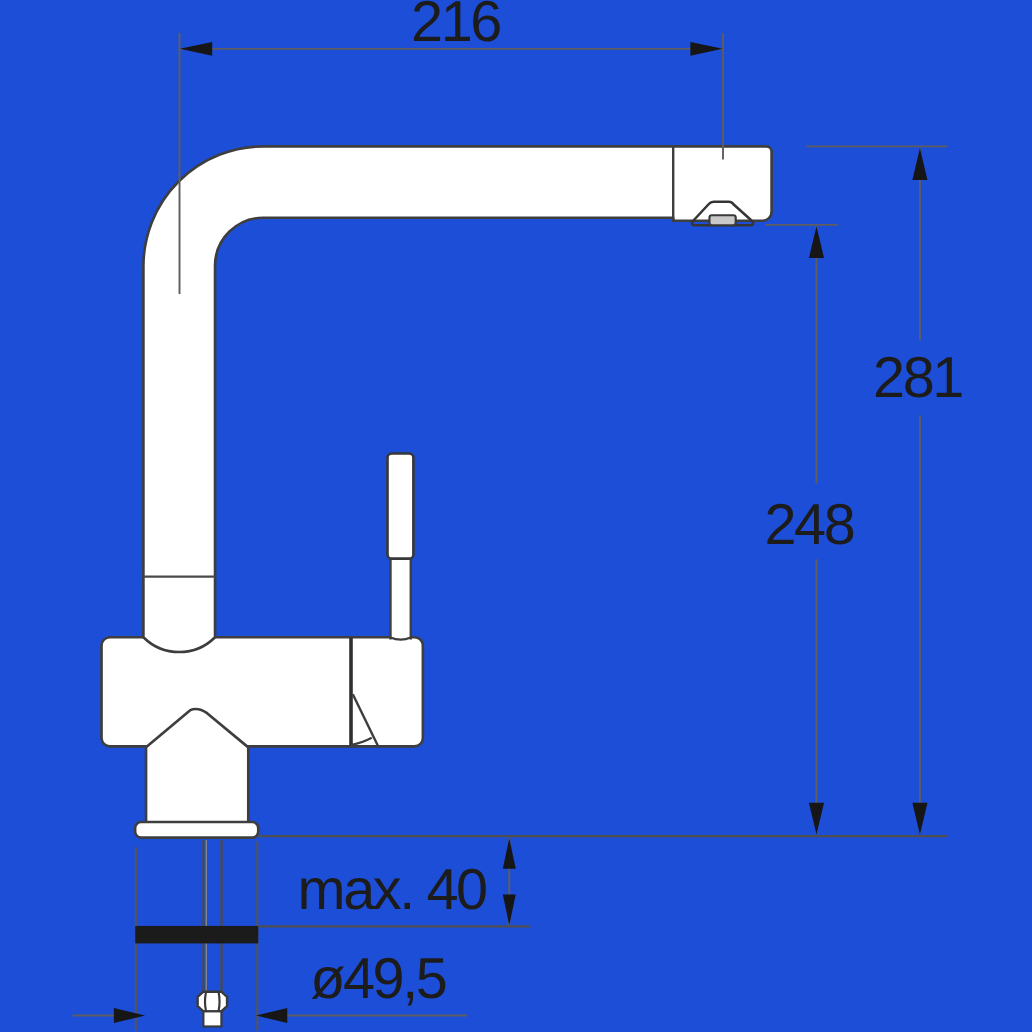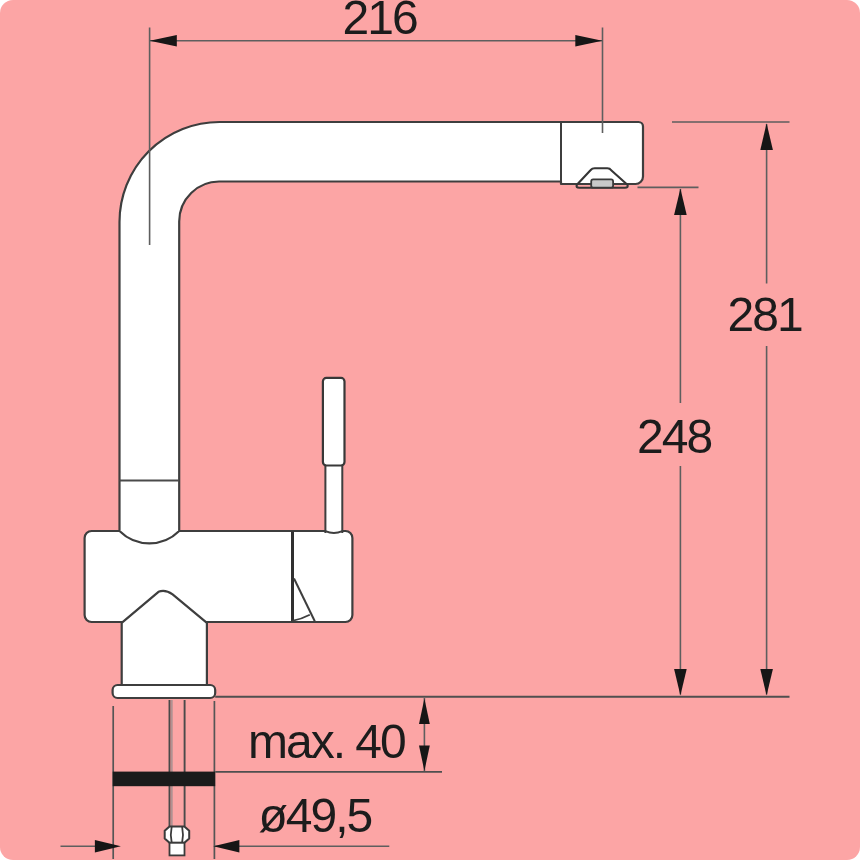--- a/index.html
+++ b/index.html
@@ -1,16 +1,16 @@
 <!DOCTYPE html>
 <html><head>
 <meta charset="utf-8">
 <style>
 html,body{margin:0;padding:0;background:#ffffff;}
-#page{position:relative;width:860px;height:860px;background:#fca5a5;overflow:hidden;border-radius:13px;}
+#page{position:relative;width:860px;height:860px;background:#1d4ed8;overflow:hidden;}
 text{font-family:"Liberation Sans",sans-serif;font-size:48px;letter-spacing:-2px;fill:#1c1c1c;}
 </style>
 </head>
 <body>
 
 <div id="page">
 <svg width="860" height="860" viewBox="0 0 860 860" xmlns="http://www.w3.org/2000/svg">
 
 <g>
 <rect x="84.6" y="531" width="267.8" height="91" rx="7" fill="#ffffff" stroke="#3e3e3e" stroke-width="2.2"></rect>

